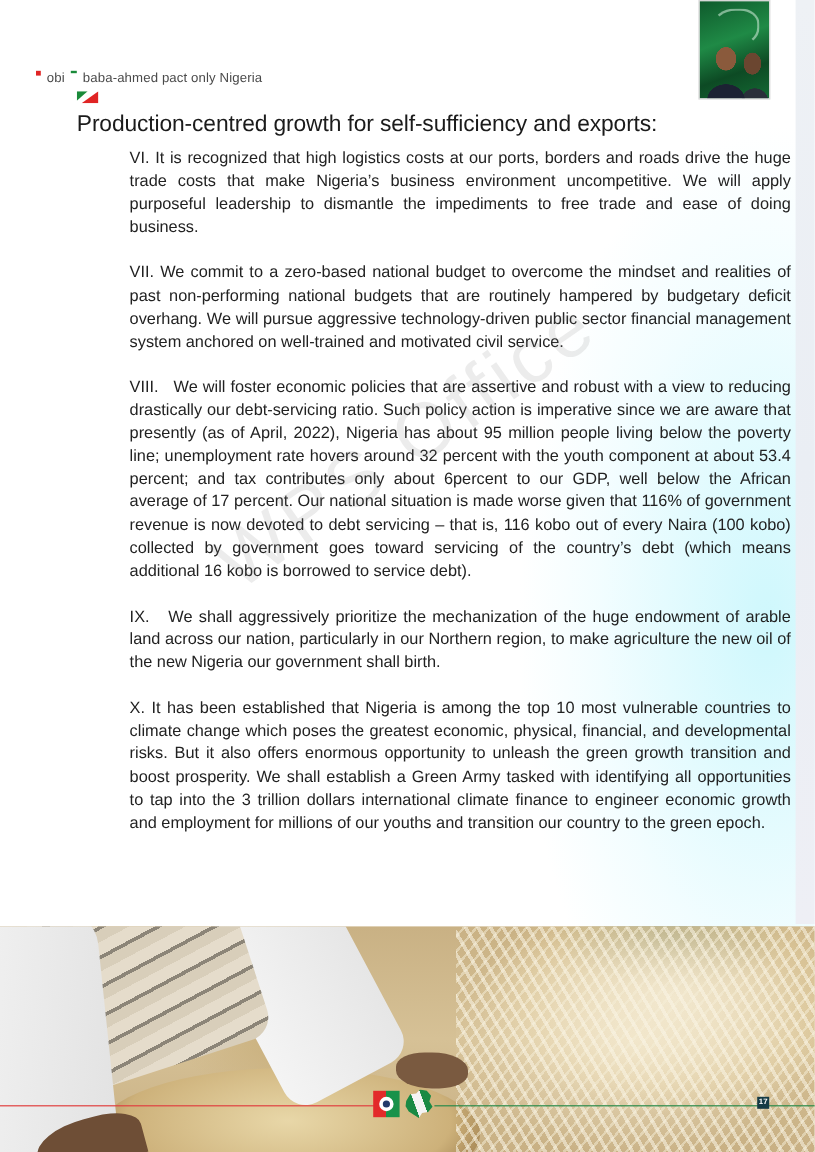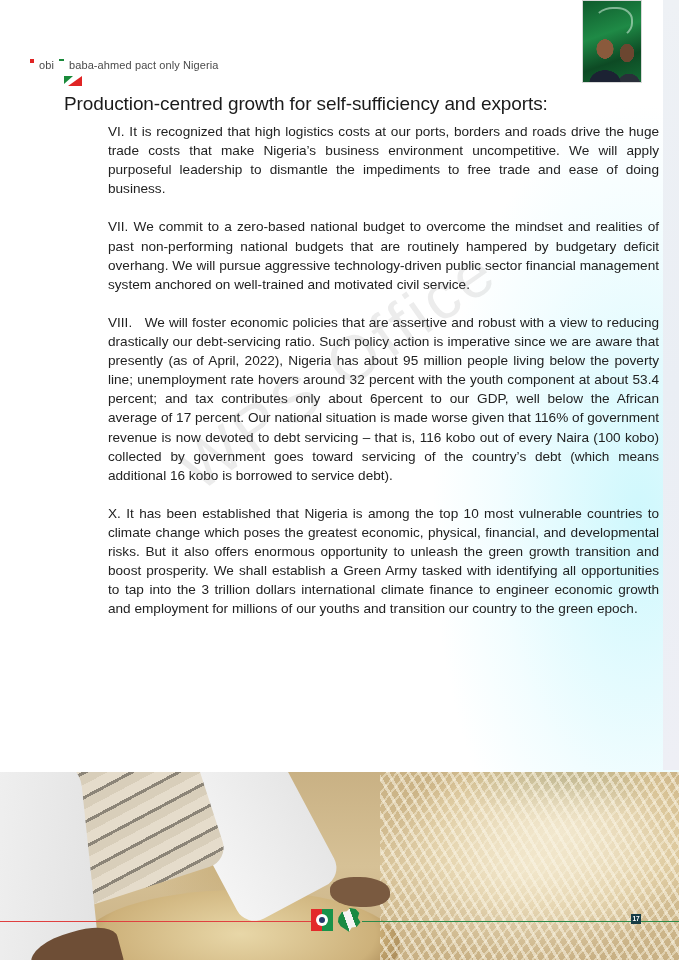--- a/index.html
+++ b/index.html
@@ -142,20 +142,21 @@
     <polygon points="0,0 9,0 0,8" fill="#1a8a3a"></polygon>
     <polygon points="18,0 18,10 4,10" fill="#e02424"></polygon>
   </svg>
 
   <div class="heading">Production-centred growth for self-sufficiency and exports:</div>
 
   <div class="body-text">
     <p>VI. It is recognized that high logistics costs at our ports, borders and roads drive the huge trade costs that make Nigeria’s business environment uncompetitive. We will apply purposeful leadership to dismantle the impediments to free trade and ease of doing business.</p>
     <p>VII. We commit to a zero-based national budget to overcome the mindset and realities of past non-performing national budgets that are routinely hampered by budgetary deficit overhang. We will pursue aggressive technology-driven public sector financial management system anchored on well-trained and motivated civil service.</p>
     <p>VIII.&nbsp;&nbsp;&nbsp;We will foster economic policies that are assertive and robust with a view to reducing drastically our debt-servicing ratio. Such policy action is imperative since we are aware that presently (as of April, 2022), Nigeria has about 95 million people living below the poverty line; unemployment rate hovers around 32 percent with the youth component at about 53.4 percent; and tax contributes only about 6percent to our GDP, well below the African average of 17 percent. Our national situation is made worse given that 116% of government revenue is now devoted to debt servicing – that is, 116 kobo out of every Naira (100 kobo) collected by government goes toward servicing of the country’s debt (which means additional 16 kobo is borrowed to service debt).</p>
+    <p>IX.&nbsp;&nbsp;&nbsp;We shall aggressively prioritize the mechanization of the huge endowment of arable land across our nation, particularly in our Northern region, to make agriculture the new oil of the new Nigeria our government shall birth.</p>
     <p class="last">X. It has been established that Nigeria is among the top 10 most vulnerable countries to climate change which poses the greatest economic, physical, financial, and developmental risks. But it also offers enormous opportunity to unleash the green growth transition and boost prosperity. We shall establish a Green Army tasked with identifying all opportunities to tap into the 3 trillion dollars international climate finance to engineer economic growth and employment for millions of our youths and transition our country to the green epoch.</p>
   </div>
 
   <div class="watermark">WPS Office</div>
 
   <div class="photo">
     <div class="tray"></div>
     <div class="grain"></div>
     <div class="sleeve-right"></div>
     <div class="stripes"></div>

